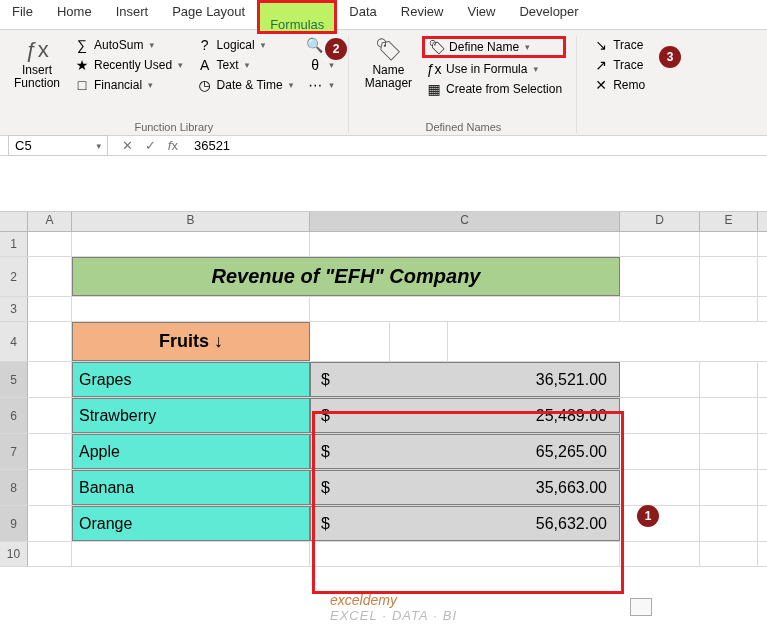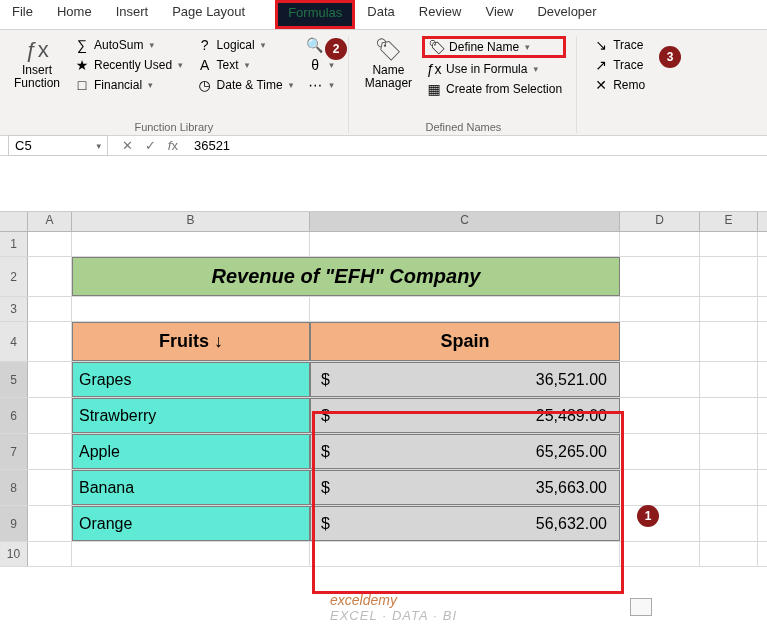--- a/index.html
+++ b/index.html
@@ -2,21 +2,21 @@
 <html><head>
 <meta charset="utf-8">
 <style>
 * { margin: 0; padding: 0; box-sizing: border-box; font-family: 'Segoe UI', Arial, sans-serif; }
 body { background: #fff; width: 767px; height: 639px; overflow: hidden; position: relative; }
 
 
 .tabs { display: flex; gap: 0; background: #fff; border-bottom: 1px solid #d4d4d4; height: 30px; font-size: 13px; }
 .tab { padding: 4px 12px; cursor: pointer; color: #333; }
 .tab.active { background: #fff; border-bottom: 2px solid #217346; color: #217346; }
-.tab.formulas-box { border: 3px solid #e31b23; padding: 2px 10px; background: #0f172a; margin-left: 18px; }
+.tab.formulas-box { border: 3px solid #e31b23; padding: 14px 10px; background: #bef264; }
 
 
 .ribbon { background: #f3f2f1; border-bottom: 1px solid #d4d4d4; padding: 6px 10px 2px; display: flex; gap: 12px; height: 106px; }
 .group { display: flex; flex-direction: column; align-items: center; justify-content: space-between; border-right: 1px solid #e0e0e0; padding-right: 10px; }
 .group:last-child { border-right: none; }
 .group-body { display: flex; gap: 6px; align-items: flex-start; justify-content: center; }
 .group-label { font-size: 11px; color: #666; margin-top: 2px; }
 
 .big-btn { display: flex; flex-direction: column; align-items: center; gap: 2px; padding: 2px 4px; cursor: pointer; font-size: 12px; text-align: center; line-height: 1.1; }
 .big-btn .icon { font-size: 22px; color: #555; }
@@ -243,21 +243,20 @@
       <div class="cell colB"></div>
       <div class="cell colC"></div>
       <div class="cell colD"></div>
       <div class="cell colE"></div>
     </div>
 
   <div class="row tall">
       <div class="rowh">4</div>
       <div class="cell colA"></div>
       <div class="cell hdr colB">Fruits ↓</div>
-      <div class="cell hdr colC">Spain</div>
       <div class="cell colD"></div>
       <div class="cell colE"></div>
     </div>
 
   <div class="row" style="height:36px">
       <div class="rowh sel">5</div>
       <div class="cell colA"></div>
       <div class="cell data colB">Grapes</div>
       <div class="cell data sel money colC">
         <span class="cur">$</span>

